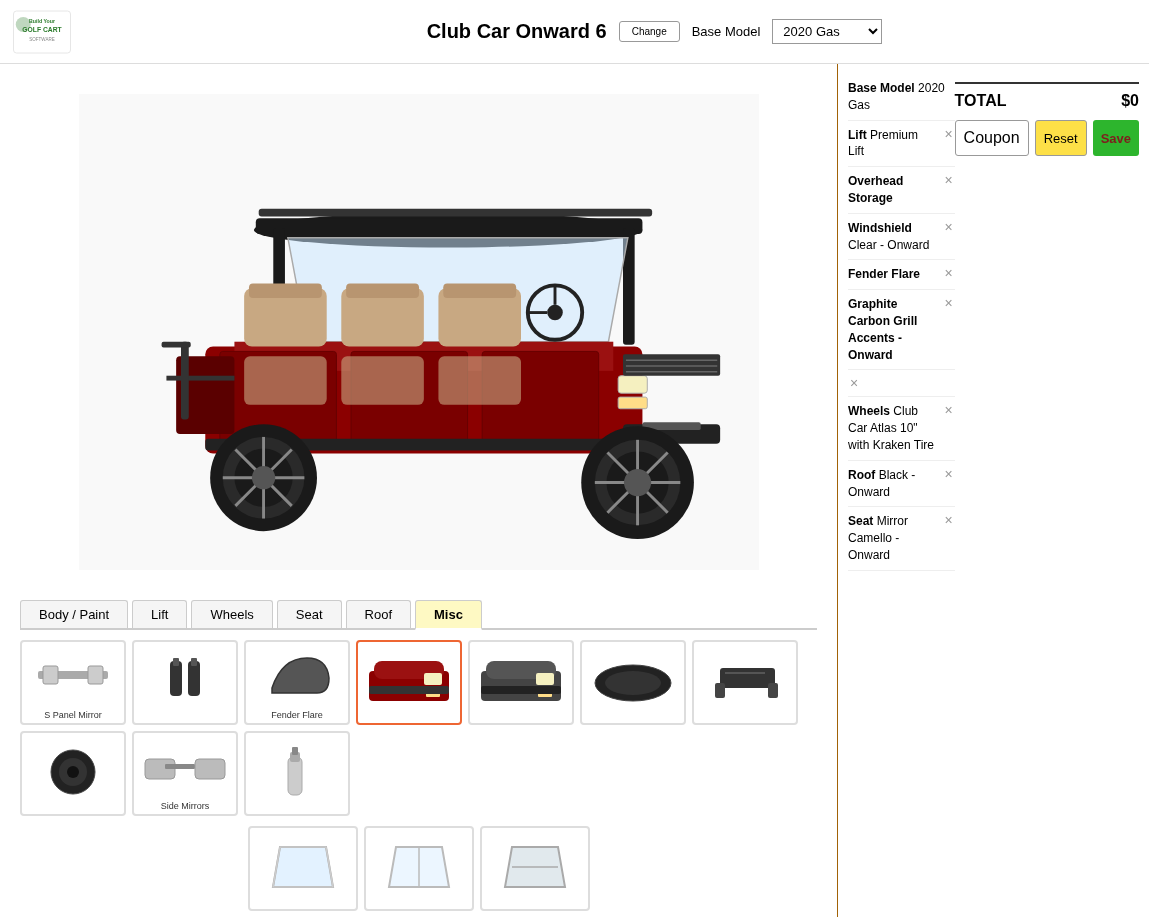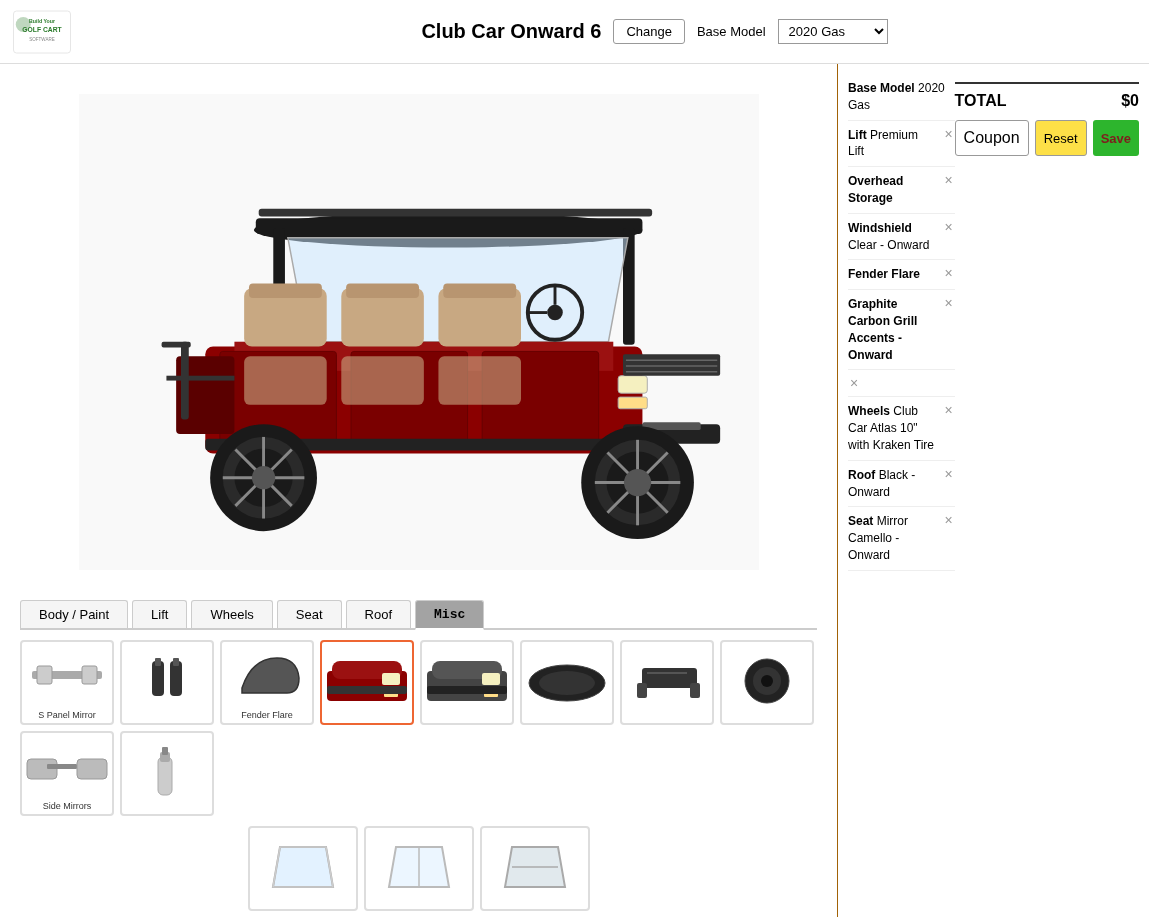--- a/index.html
+++ b/index.html
@@ -33,21 +33,21 @@
     .header-title {
       font-size: 20px;
       font-weight: bold;
     }
     .change-btn {
       background: #fff;
       border: 1px solid #999;
       padding: 4px 12px;
       cursor: pointer;
       border-radius: 3px;
-      font-size: 13px;
+      font-size: 10px;
     }
     .base-model-label {
       font-size: 13px;
     }
     .base-model-select {
       border: 1px solid #999;
       padding: 3px 6px;
       font-size: 13px;
       background: #fff;
       cursor: pointer;
@@ -92,38 +92,37 @@
     .tab-btn {
       padding: 6px 18px;
       border: 1px solid #ccc;
       border-bottom: none;
       background: #f5f5f5;
       cursor: pointer;
       font-size: 13px;
       border-radius: 3px 3px 0 0;
     }
     .tab-btn.active {
-      background: #a3a3a3;
+      background: #fef9c3;
       border-bottom: 2px solid #fff;
       margin-bottom: -2px;
       font-weight: bold;
-      font-family: Liberation Mono, monospace;
     }
 
     
     .accessories-grid {
       width: 100%;
       padding: 10px;
       display: flex;
       flex-wrap: wrap;
       gap: 6px;
       justify-content: flex-start;
     }
     .accessory-item {
-      width: 94px;
+      width: 106px;
       height: 85px;
       border: 2px solid #ddd;
       border-radius: 4px;
       display: flex;
       flex-direction: column;
       align-items: center;
       justify-content: center;
       cursor: pointer;
       background: #fff;
       font-size: 10px;

